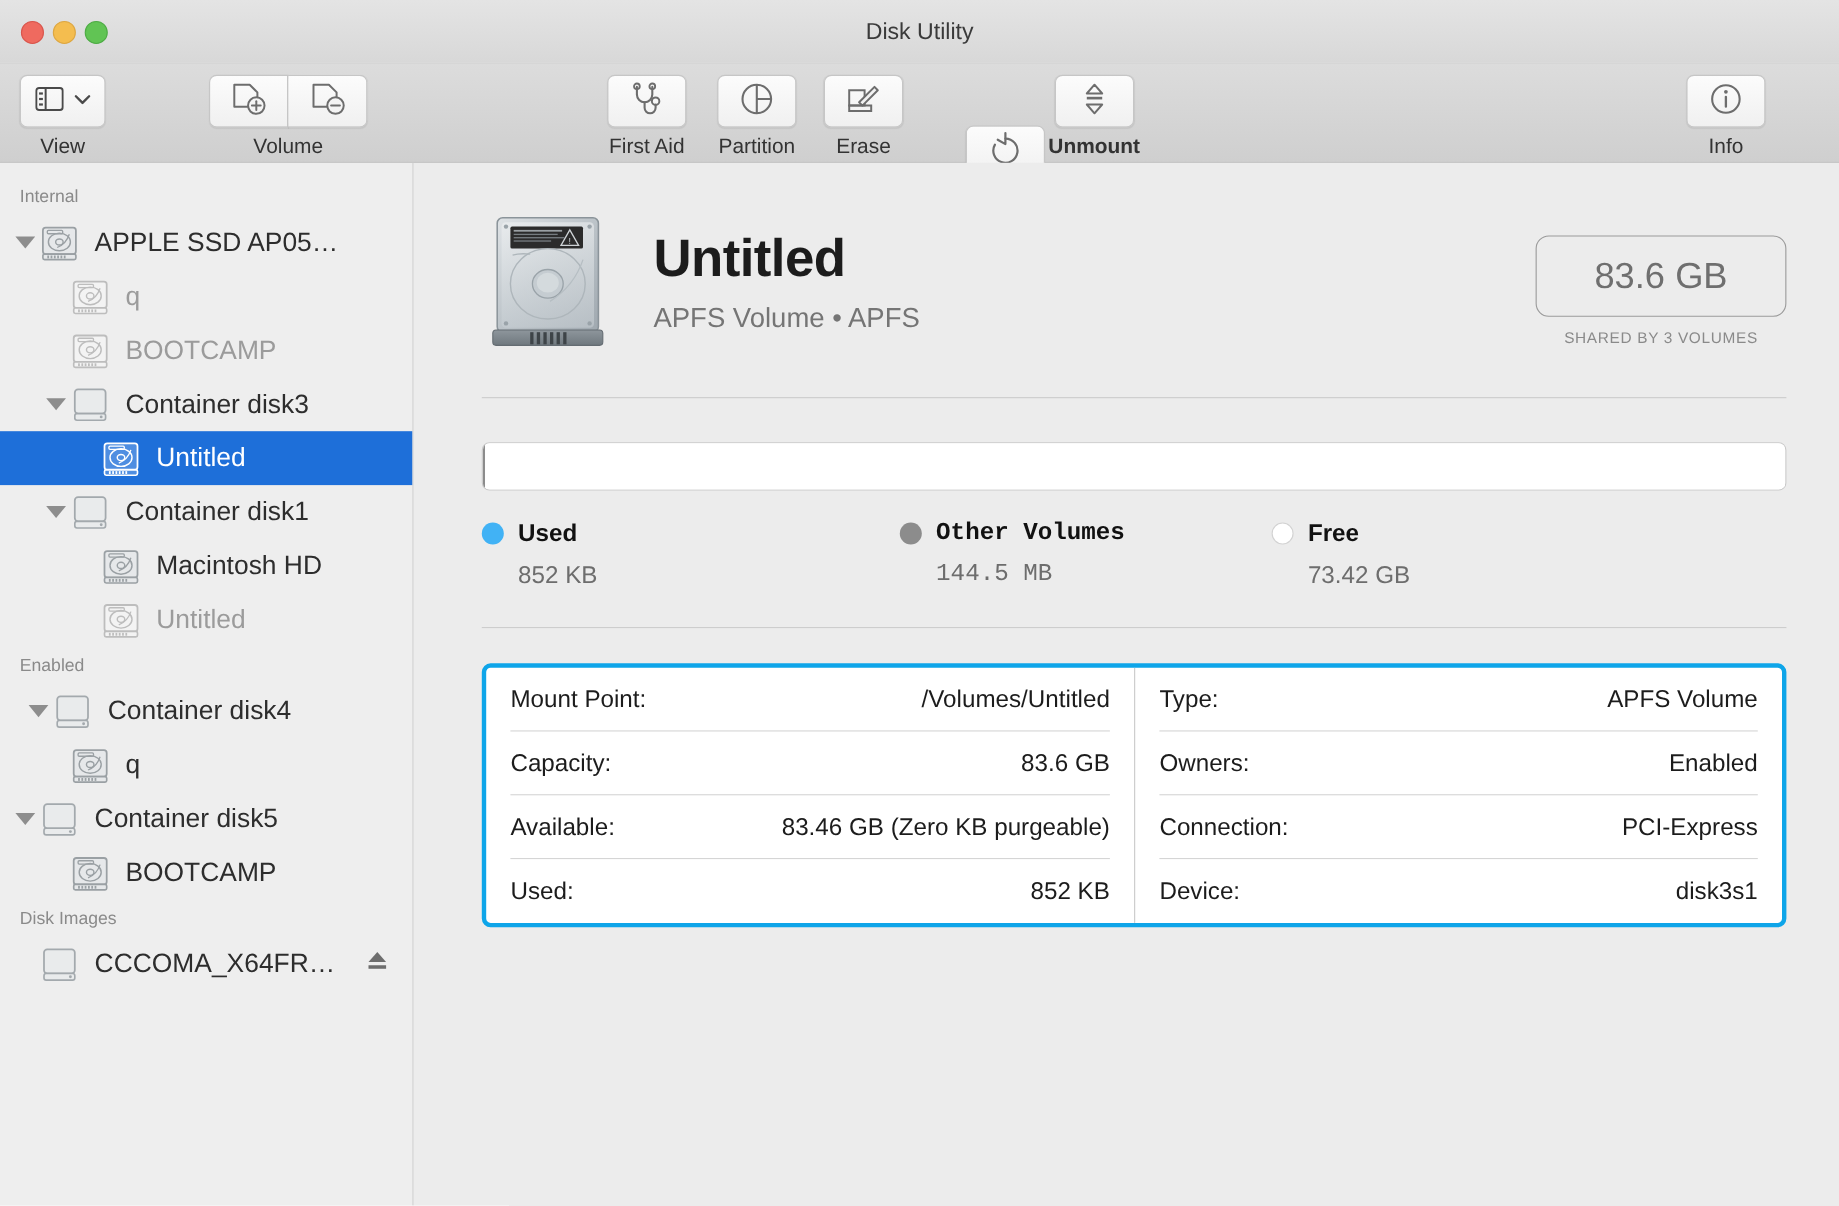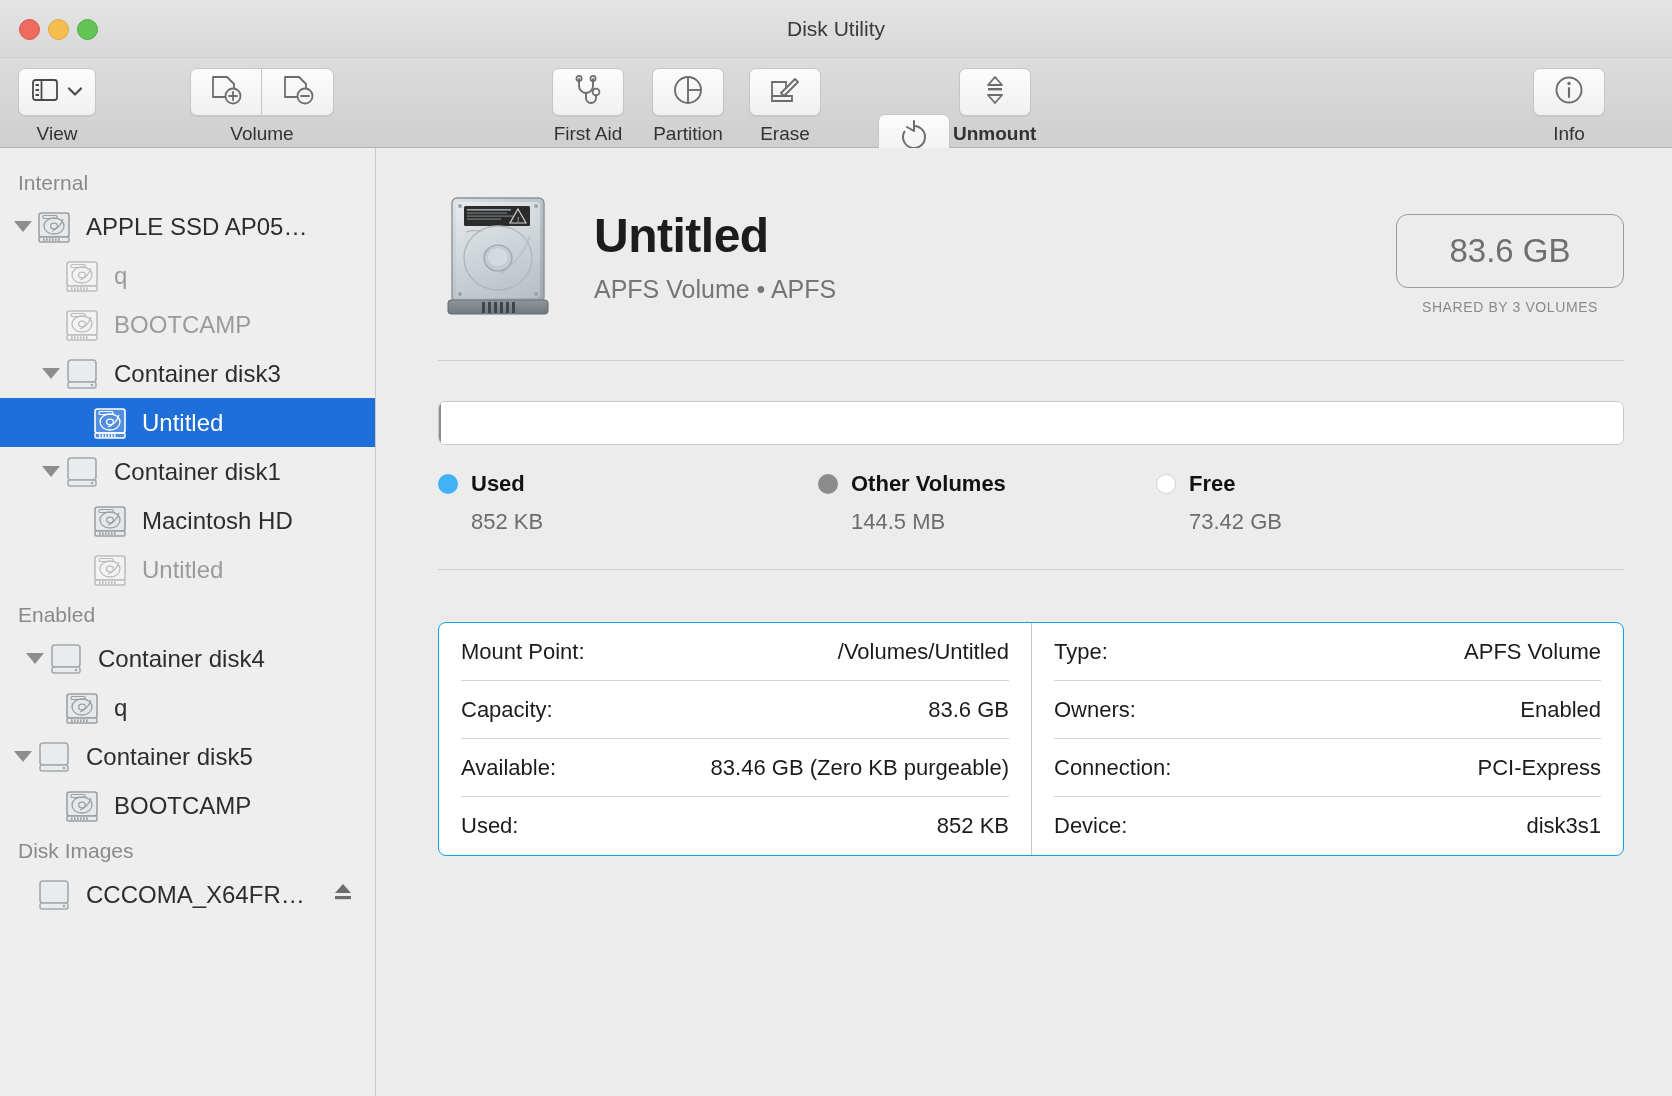--- a/index.html
+++ b/index.html
@@ -78,21 +78,21 @@
   
   .sidebar {
     width: 376px; flex: 0 0 376px;
     background: #eeeeee;
     border-right: 1px solid #cacaca;
     padding-top: 14px;
     overflow: hidden;
     position: relative;
   }
   .sb-header {
-    font-size: 21px; color: #8a8a8a;
+    font-size: 16px; color: #8a8a8a;
     padding: 9px 0 7px 18px;
   }
   .sb-row {
     height: 49px;
     display: flex; align-items: center;
     position: relative;
     font-size: 24px; color: #2d2d2d;
     white-space: nowrap;
   }
   .sb-row.selected { background: #1e6fd9; color: #ffffff; }
@@ -154,23 +154,23 @@
   }
   .leg-item { position: absolute; top: 0; }
   .leg-top { display: flex; align-items: center; }
   .leg-dot { width: 20px; height: 20px; border-radius: 50%; flex: 0 0 auto; }
   .leg-name { margin-left: 13px; font-size: 22px; font-weight: bold; color: #111; }
   .leg-val { margin-top: 12px; margin-left: 33px; font-size: 22px; color: #6d6d6d; }
 
   .divider2 { height: 1px; background: #cdcdcd; margin-top: 26px; }
 
   .info-card {
-    margin-top: 52px;
+    margin-top: 32px;
     background: #ffffff;
-    border: 1px solid #0ea5e9;
+    border: 4px solid #0ea5e9;
     border-radius: 8px;
     display: flex;
     overflow: hidden;
   }
   .info-col { flex: 1 1 50%; padding: 0 22px; }
   .info-col.right { border-left: 1px solid #c9c9c9; }
   .info-row {
     height: 58px;
     display: flex; align-items: center;
     border-bottom: 1px solid #d5d5d5;
@@ -645,21 +645,21 @@
         </div>
 
       <div class="legend" id="legend">
           <div class="leg-item" style="left: 0px;">
             <div class="leg-top">
               <span class="leg-dot" style="background: rgb(65, 178, 245);"></span>
               <span class="leg-name">Used</span>
             </div>
             <div class="leg-val">852 KB</div>
           </div>
-          <div class="leg-item" style="left: 380px;">
+          <div class="leg-item" style="left: 380px; font-family: Liberation Mono, monospace;">
             <div class="leg-top">
               <span class="leg-dot" style="background: rgb(140, 140, 140);"></span>
               <span class="leg-name">Other Volumes</span>
             </div>
             <div class="leg-val">144.5 MB</div>
           </div>
           <div class="leg-item" style="left: 718px;">
             <div class="leg-top">
               <span class="leg-dot" style="background: rgb(255, 255, 255); border: 1px solid rgb(210, 210, 210);"></span>
               <span class="leg-name">Free</span>

